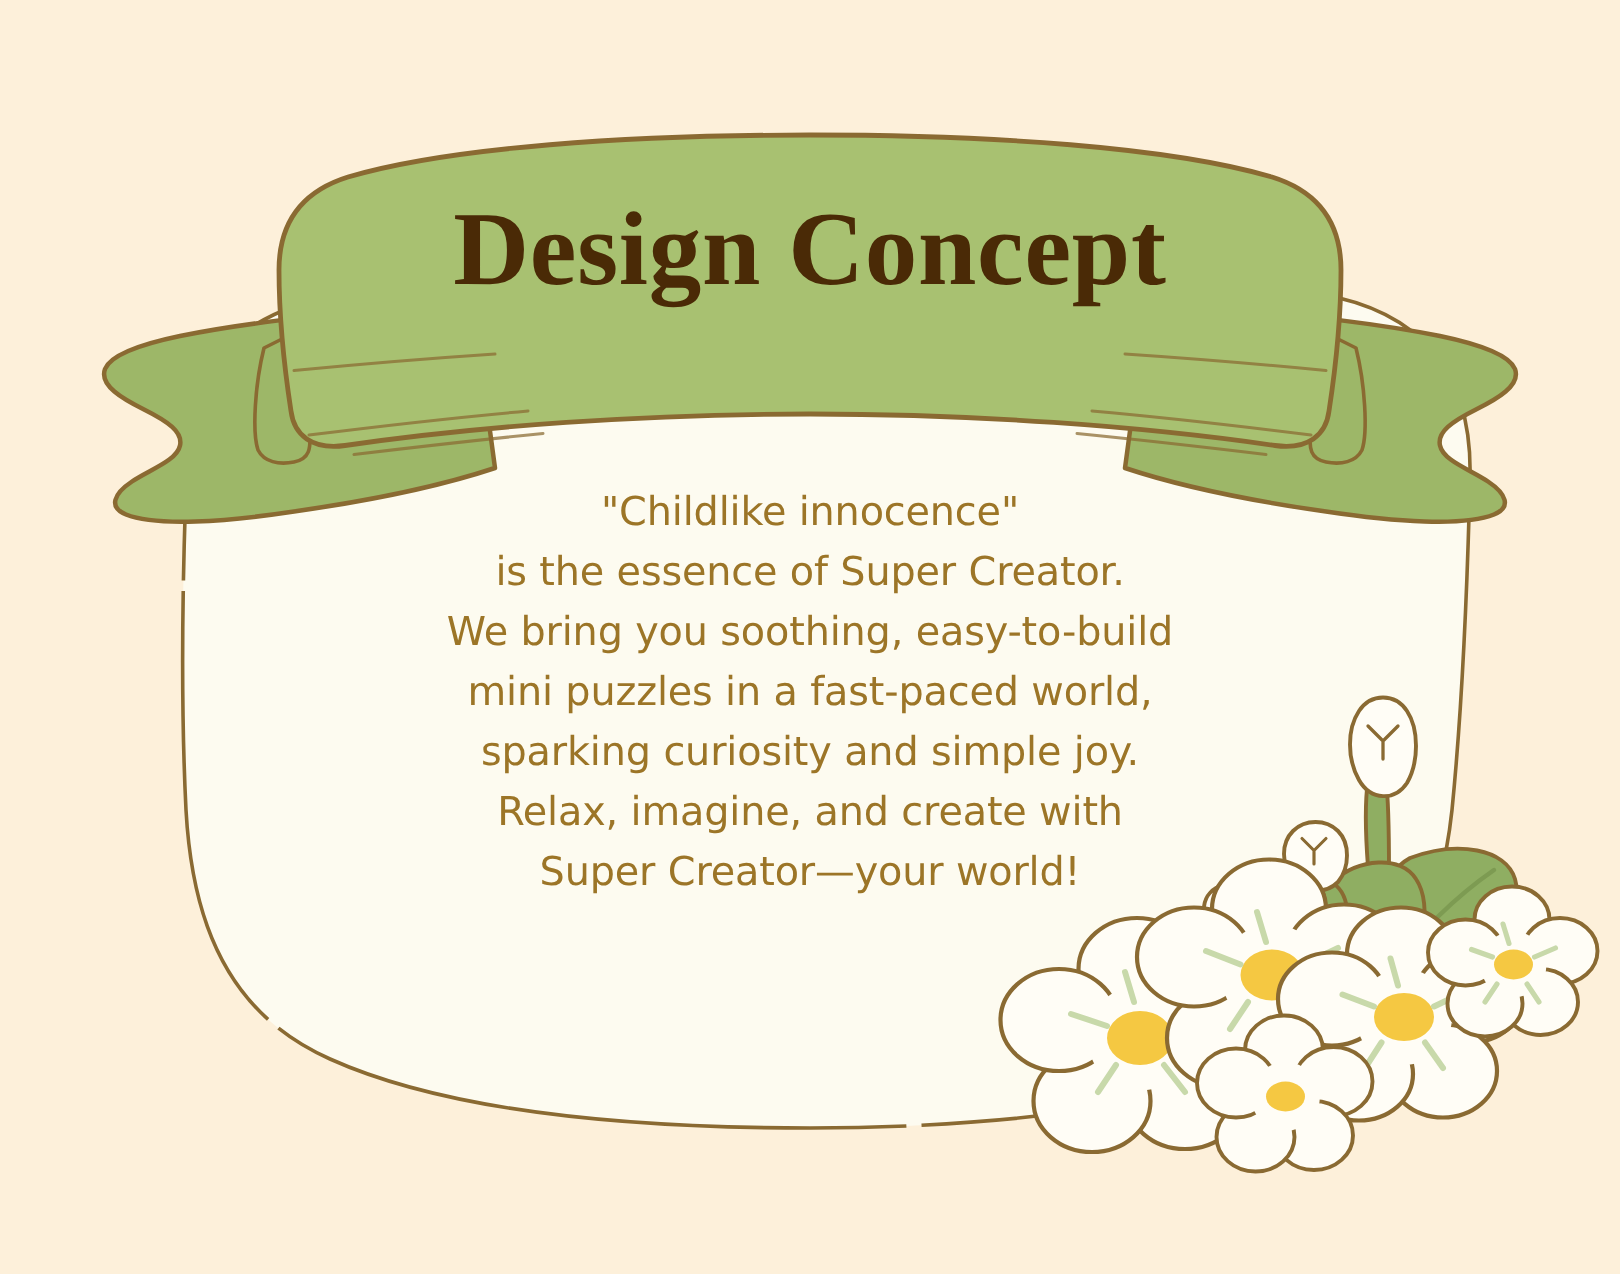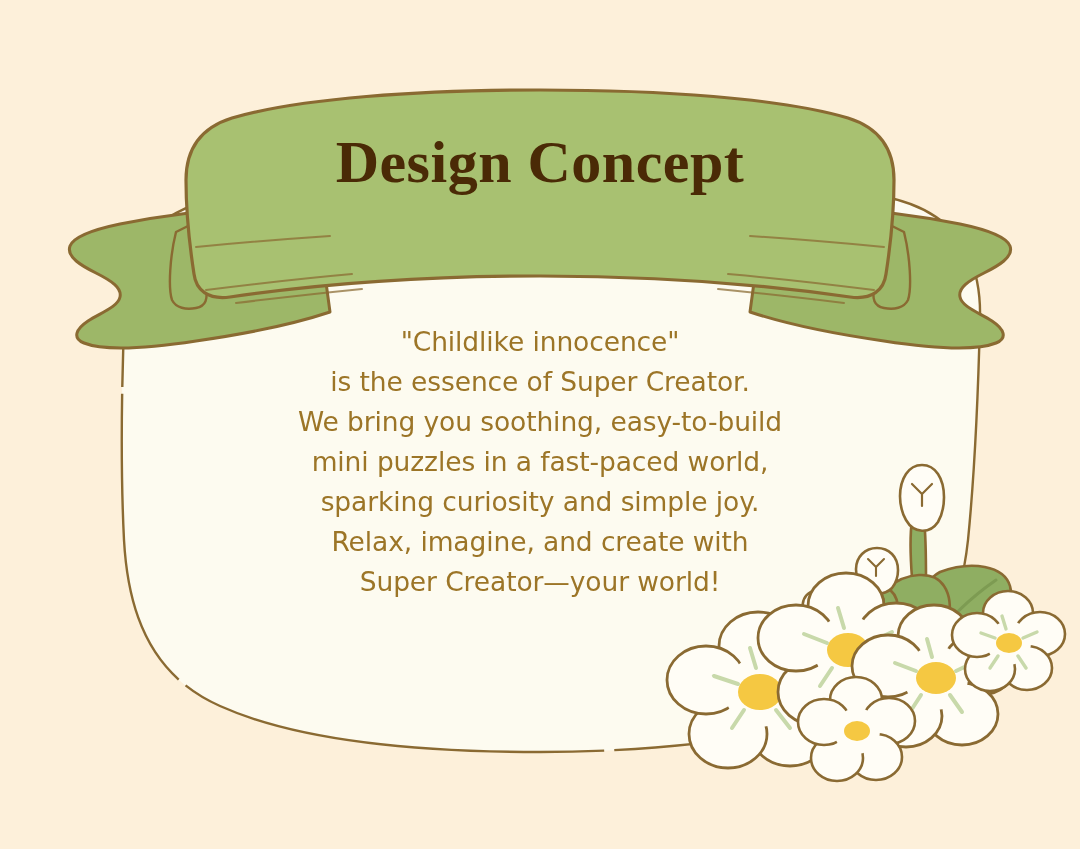--- a/index.html
+++ b/index.html
@@ -28,21 +28,21 @@
     position:absolute;
     left:0; top:132px;
     width:1080px;
     text-align:center;
     pointer-events:none;
   }
   #page-title {
     display:inline-block;
     font-family:"Liberation Serif", "DejaVu Serif", serif;
     font-weight:700;
-    font-size:60px;
+    font-size:70px;
     line-height:1.0;
     letter-spacing:0.5px;
     color:#4A2A06;
     white-space:nowrap;
   }
 
   
   #body-layer {
     position:absolute;
     left:235px; top:322px;

